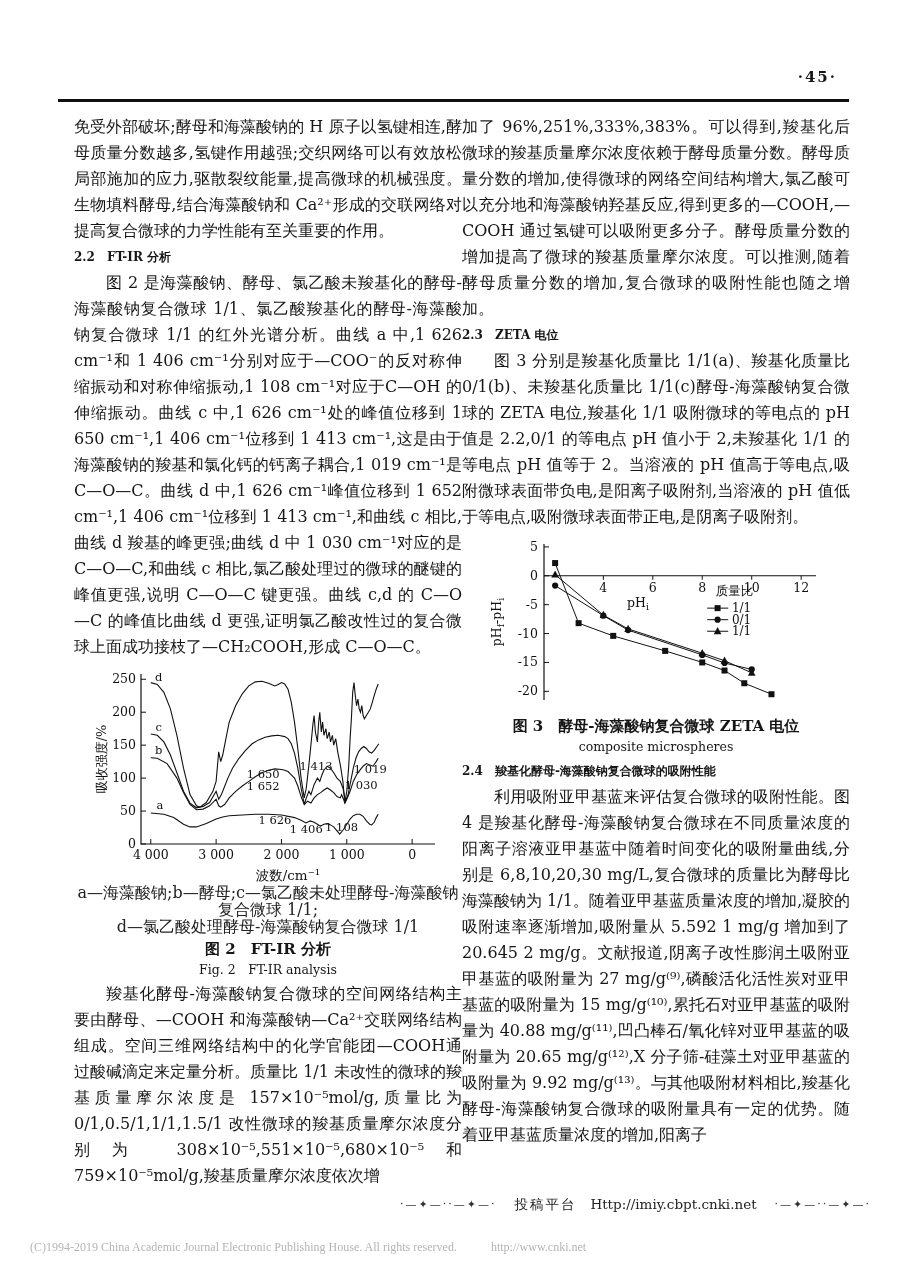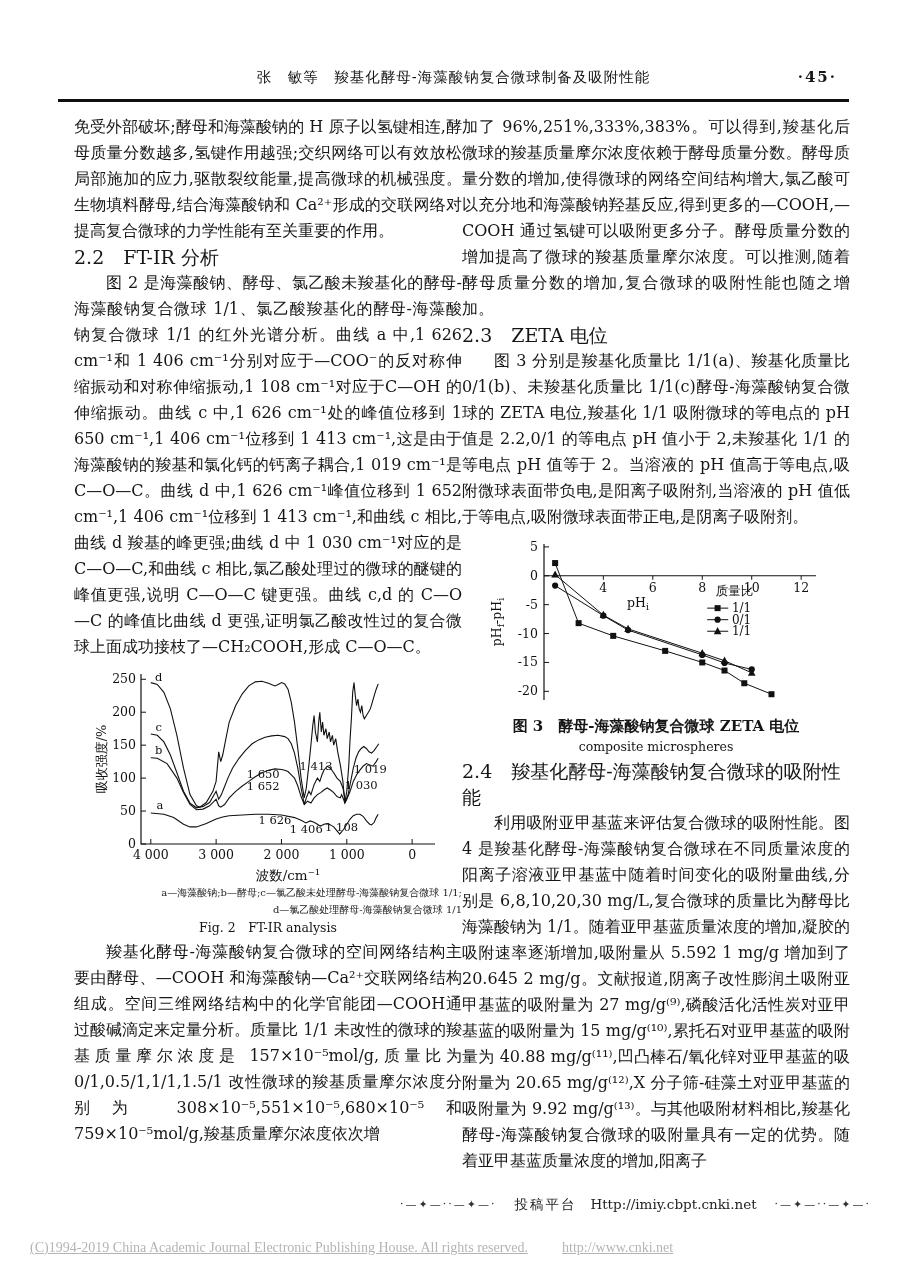--- a/index.html
+++ b/index.html
@@ -6,42 +6,41 @@
   body{width:907px;height:1280px;background:#ffffff;position:relative;overflow:hidden;
        font-family:"DejaVu Serif","Liberation Serif",serif;color:#161616;}
   .header{position:absolute;top:68px;left:60px;width:787px;height:26px;}
   .running-title{position:absolute;left:0;right:0;text-align:center;font-size:14.5px;letter-spacing:1px;}
   .page-number{position:absolute;right:10px;top:0;font-size:15px;font-weight:bold;letter-spacing:2px;}
   .rule{position:absolute;top:99px;left:58px;width:791px;height:0;border-top:3px solid #101010;}
   .columns{position:absolute;top:114px;left:74px;width:784px;display:flex;}
   .col{width:388px;font-size:16px;line-height:26px;text-align:justify;}
   .col p{margin:0;}
   p.indent{text-indent:2em;}
-  h3{font-size:19px;font-weight:normal;margin:0;line-height:26px;text-align:left;}
+  h3{font-size:12px;font-weight:bold;margin:0;line-height:26px;text-align:left;}
   figure{margin:6px 0 2px 0;text-align:center;}
   figure svg{display:block;margin:0 auto;}
-  .fig-note{font-size:10px;line-height:17px;color:#222;text-align:right;}
+  .fig-note{font-size:16px;line-height:17px;color:#222;}
   .fig-cap-zh{font-size:15px;font-weight:bold;line-height:22px;margin-top:3px;}
   .fig-cap-en{font-size:12.5px;line-height:19px;}
   svg text{fill:#111;font-family:"DejaVu Serif","Liberation Serif",serif;}
   .footer{position:absolute;top:1196px;left:0;width:871px;text-align:right;font-size:13.5px;color:#222;}
   .footer .orn{font-size:11px;letter-spacing:2px;color:#333;vertical-align:1px;}
   .footer .plat{margin:0 14px 0 18px;letter-spacing:2px;}
   .footer .furl{margin-right:18px;}
-  .copyright{position:absolute;top:1240px;left:30px;width:860px;font-size:14px;color:#b4b4b4;
-             font-family:"Liberation Serif","DejaVu Serif",serif;text-decoration:underline;}
+  .copyright{position:absolute;top:1240px;left:30px;width:860px;font-size:12px;color:#b4b4b4;
+             font-family:"Liberation Serif","DejaVu Serif",serif;}
   .copyright .cnki{margin-left:34px;}
 </style>
 </head>
 <body>
 
 <div class="page">
 
   <div class="header">
-    <span class="running-title">张　敏等　羧基化酵母-海藻酸钠复合微球制备及吸附性能</span>
     <span class="page-number">·45·</span>
   </div>
   <div class="rule"></div>
 
   <div class="columns">
 
     <div class="col">
       <p class="cont">免受外部破坏;酵母和海藻酸钠的 H 原子以氢键相连,酵母质量分数越多,氢键作用越强;交织网络可以有效放松局部施加的应力,驱散裂纹能量,提高微球的机械强度。生物填料酵母,结合海藻酸钠和 Ca²⁺形成的交联网络对提高复合微球的力学性能有至关重要的作用。</p>
       <h3>2.2　FT-IR 分析</h3>
       <p class="indent">图 2 是海藻酸钠、酵母、氯乙酸未羧基化的酵母-海藻酸钠复合微球 1/1、氯乙酸羧基化的酵母-海藻酸钠复合微球 1/1 的红外光谱分析。曲线 a 中,1 626 cm⁻¹和 1 406 cm⁻¹分别对应于—COO⁻的反对称伸缩振动和对称伸缩振动,1 108 cm⁻¹对应于C—OH 的伸缩振动。曲线 c 中,1 626 cm⁻¹处的峰值位移到 1 650 cm⁻¹,1 406 cm⁻¹位移到 1 413 cm⁻¹,这是由于海藻酸钠的羧基和氯化钙的钙离子耦合,1 019 cm⁻¹是 C—O—C。曲线 d 中,1 626 cm⁻¹峰值位移到 1 652 cm⁻¹,1 406 cm⁻¹位移到 1 413 cm⁻¹,和曲线 c 相比,曲线 d 羧基的峰更强;曲线 d 中 1 030 cm⁻¹对应的是 C—O—C,和曲线 c 相比,氯乙酸处理过的微球的醚键的峰值更强,说明 C—O—C 键更强。曲线 c,d 的 C—O—C 的峰值比曲线 d 更强,证明氯乙酸改性过的复合微球上面成功接枝了—CH₂COOH,形成 C—O—C。</p>
@@ -84,20 +83,21 @@
             <text x="170.17333333333335" y="123.96899224806201" text-anchor="middle" font-size="11.5"><tspan>1 652</tspan></text>
             <text x="223.0933333333333" y="104.2015503875969" text-anchor="middle" font-size="11.5"><tspan>1 413</tspan></text>
             <text x="277.32000000000005" y="107.49612403100775" text-anchor="middle" font-size="11.5"><tspan>1 019</tspan></text>
             <text x="268.17333333333335" y="122.65116279069767" text-anchor="middle" font-size="11.5"><tspan>1 030</tspan></text>
             <text x="181.93333333333334" y="158.2325581395349" text-anchor="middle" font-size="11.5"><tspan>1 626</tspan></text>
             <text x="213.29333333333332" y="167.45736434108528" text-anchor="middle" font-size="11.5"><tspan>1 406</tspan></text>
             <text x="248.57333333333332" y="164.82170542635657" text-anchor="middle" font-size="11.5"><tspan>1 108</tspan></text>
           </svg>
         <div class="fig-note">a—海藻酸钠;b—酵母;c—氯乙酸未处理酵母-海藻酸钠复合微球 1/1;</div>
         <div class="fig-note">d—氯乙酸处理酵母-海藻酸钠复合微球 1/1</div>
+        <div class="fig-cap-zh">图 2　FT-IR 分析</div>
         <div class="fig-cap-en">Fig. 2　FT-IR analysis</div>
       </figure>
       <p class="indent">羧基化酵母-海藻酸钠复合微球的空间网络结构主要由酵母、—COOH 和海藻酸钠—Ca²⁺交联网络结构组成。空间三维网络结构中的化学官能团—COOH通过酸碱滴定来定量分析。质量比 1/1 未改性的微球的羧基质量摩尔浓度是 157×10⁻⁵mol/g,质量比为 0/1,0.5/1,1/1,1.5/1 改性微球的羧基质量摩尔浓度分别为 308×10⁻⁵,551×10⁻⁵,680×10⁻⁵和 759×10⁻⁵mol/g,羧基质量摩尔浓度依次增</p>
     </div>
 
     <div class="col">
       <p class="cont">加了 96%,251%,333%,383%。可以得到,羧基化后微球的羧基质量摩尔浓度依赖于酵母质量分数。酵母质量分数的增加,使得微球的网络空间结构增大,氯乙酸可以充分地和海藻酸钠羟基反应,得到更多的—COOH,—COOH 通过氢键可以吸附更多分子。酵母质量分数的增加提高了微球的羧基质量摩尔浓度。可以推测,随着酵母质量分数的增加,复合微球的吸附性能也随之增加。</p>
       <h3>2.3　ZETA 电位</h3>
       <p class="indent">图 3 分别是羧基化质量比 1/1(a)、羧基化质量比 0/1(b)、未羧基化质量比 1/1(c)酵母-海藻酸钠复合微球的 ZETA 电位,羧基化 1/1 吸附微球的等电点的 pH 值是 2.2,0/1 的等电点 pH 值小于 2,未羧基化 1/1 的等电点 pH 值等于 2。当溶液的 pH 值高于等电点,吸附微球表面带负电,是阳离子吸附剂,当溶液的 pH 值低于等电点,吸附微球表面带正电,是阴离子吸附剂。</p>
       <figure>

